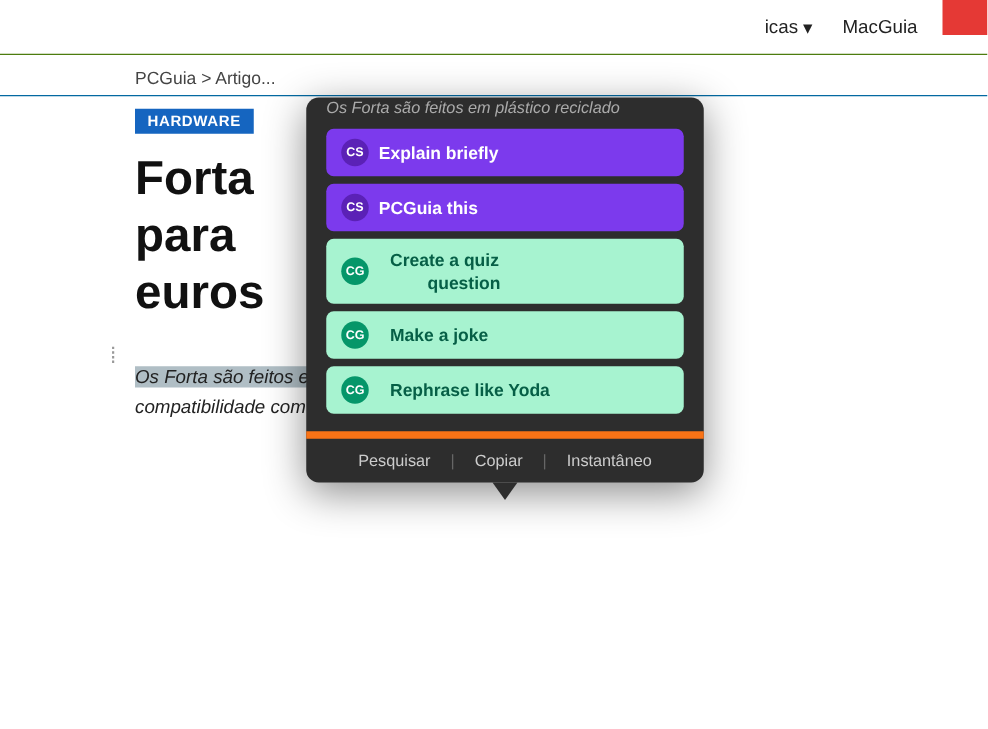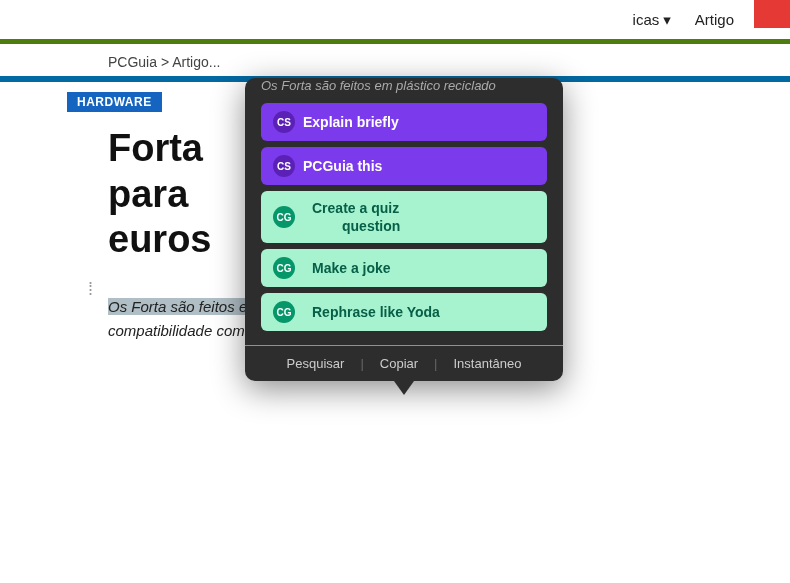--- a/index.html
+++ b/index.html
@@ -12,21 +12,21 @@
       overflow: hidden;
       position: relative;
     }
 
     
     .top-nav {
       display: flex;
       align-items: center;
       justify-content: flex-end;
       padding: 8px 16px;
-      border-bottom: 5px solid #4d7c0f;
+      border-bottom: 1px solid #4d7c0f;
       height: 44px;
       position: relative;
     }
 
     .nav-red-box {
       position: absolute;
       top: 0;
       right: 0;
       width: 36px;
       height: 28px;
@@ -47,32 +47,32 @@
       display: flex;
       align-items: center;
       gap: 4px;
     }
 
     
     .breadcrumb {
       padding: 10px 16px 6px 108px;
       font-size: 14px;
       color: #444;
-      border-bottom: 6px solid #0369a1;
+      border-bottom: 1px solid #0369a1;
     }
 
     
     .hardware-badge {
       display: inline-block;
       background: #1565c0;
       color: #fff;
       font-size: 12px;
       font-weight: bold;
       padding: 3px 10px;
-      margin: 10px 0 10px 67px;
+      margin: 10px 0 10px 108px;
       letter-spacing: 0.5px;
     }
 
     
     .main-heading {
       font-size: 38px;
       font-weight: bold;
       color: #111;
       line-height: 1.2;
       padding: 4px 16px 4px 108px;
@@ -200,21 +200,21 @@
       background: #059669;
       color: #fff;
     }
 
     
     .popup-footer {
       display: flex;
       align-items: center;
       justify-content: center;
       gap: 0;
-      border-top: 1px solid #f97316;
+      border-top: 6px solid #f97316;
       padding: 10px 0;
     }
 
     .footer-link {
       color: #ccc;
       font-size: 13px;
       cursor: pointer;
       padding: 0 16px;
     }
 
@@ -251,21 +251,21 @@
 
 
 
 <div class="top-nav">
   <div class="nav-links">
     <span class="nav-link">
       <span>icas</span>
       <span>▾</span>
     </span>
     <span class="nav-link">
-      <span>Artigo</span>
+      <span>MacGuia</span>
     </span>
   </div>
   <div class="nav-red-box"></div>
 </div>
 
 
 <div class="breadcrumb">
   <span>PCGuia &gt; Artigo...</span>
 </div>
 

